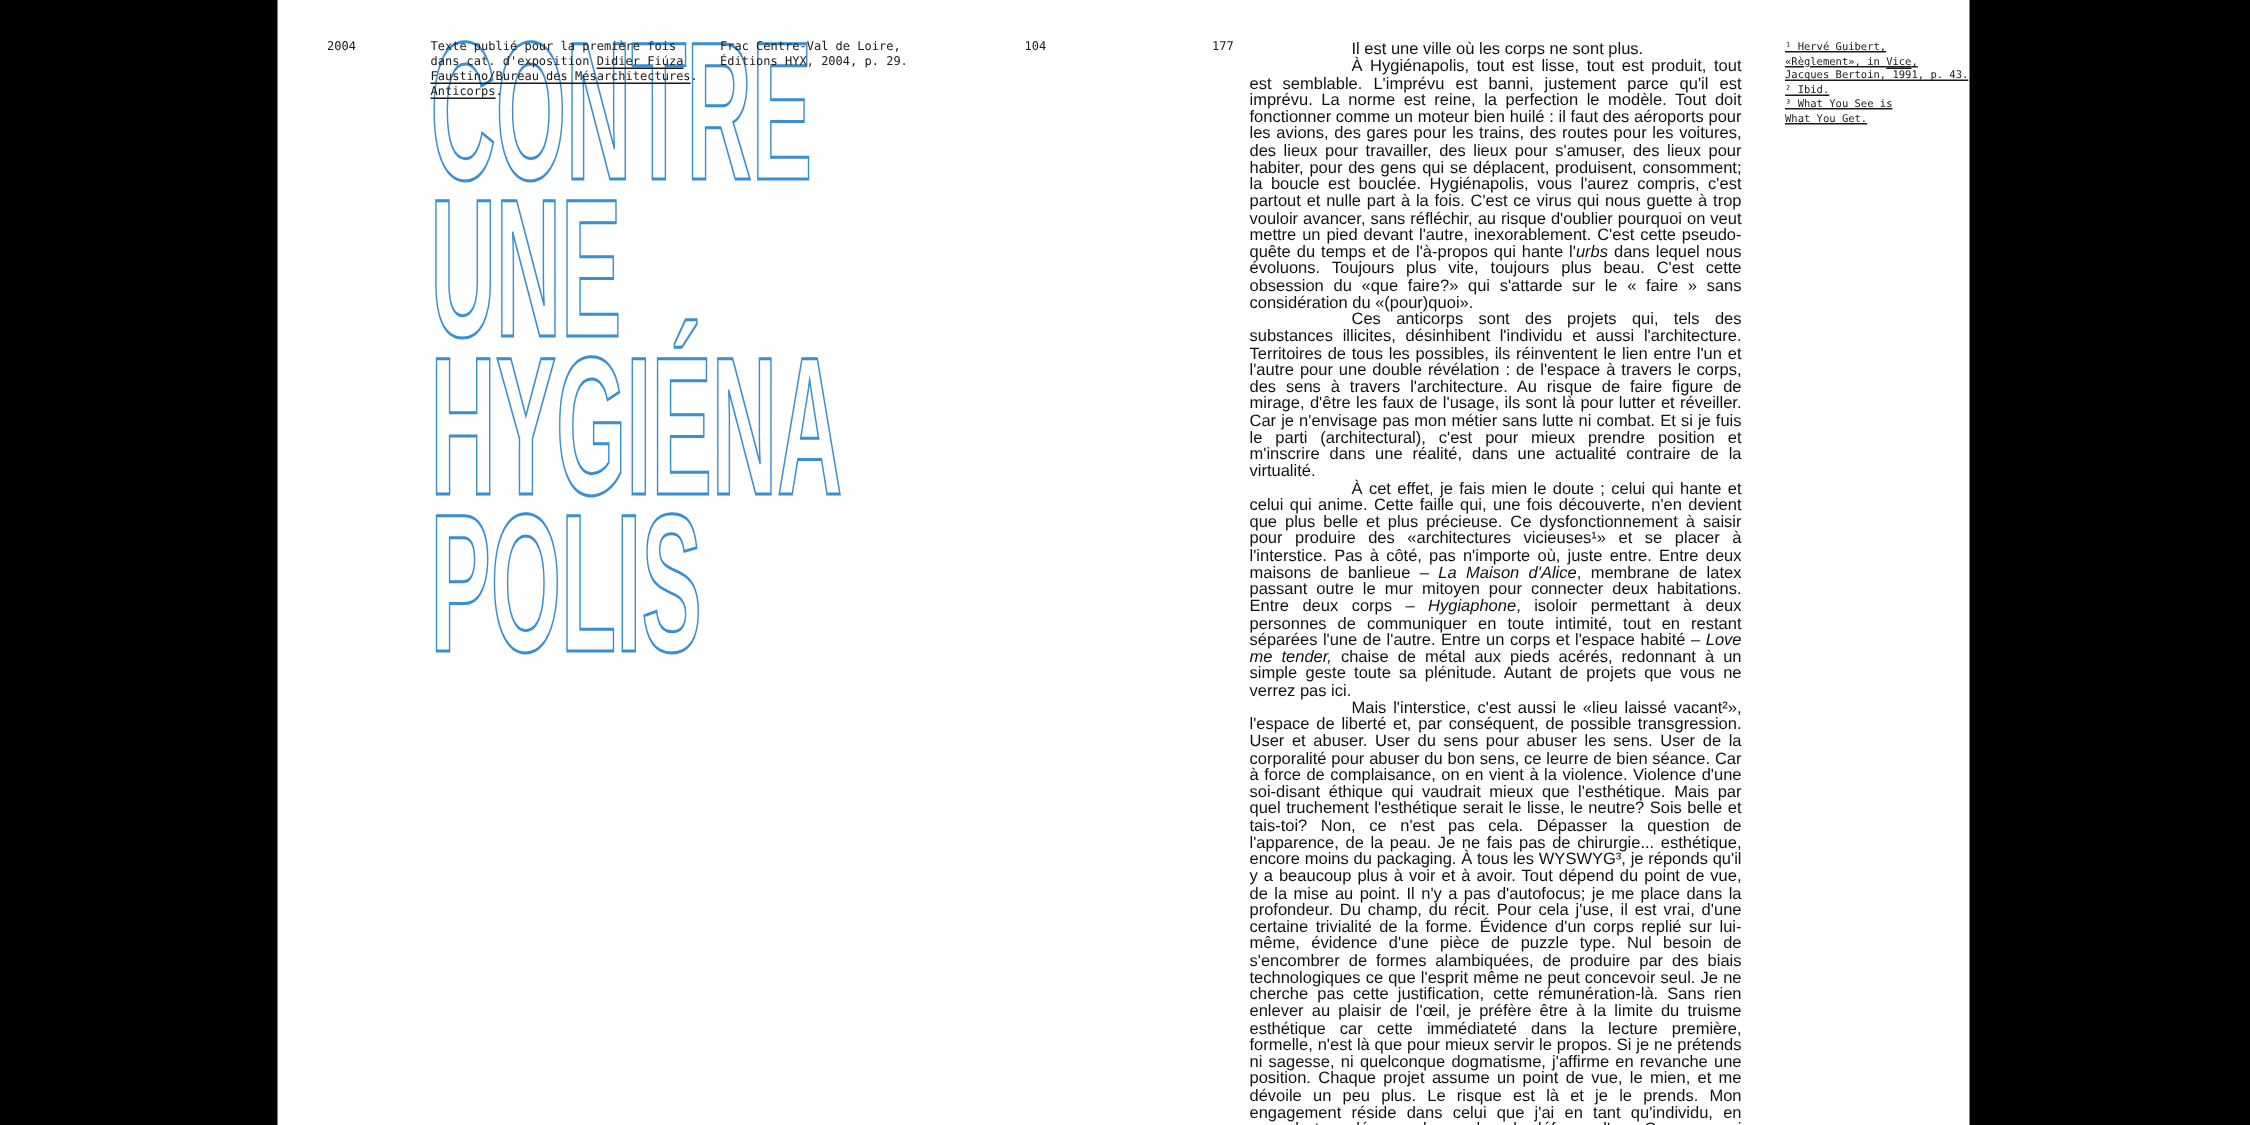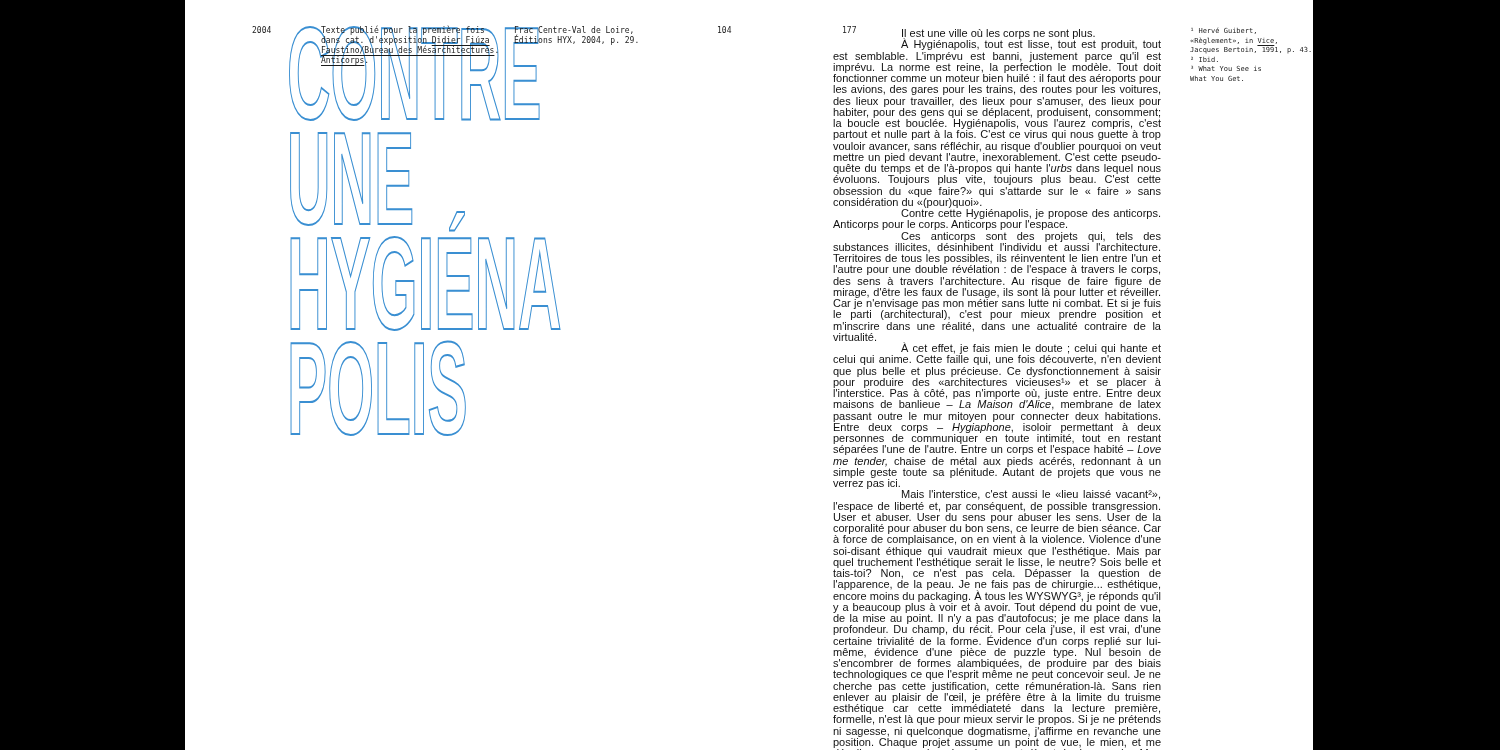--- a/index.html
+++ b/index.html
@@ -17,21 +17,20 @@
     background: #ffffff;
     overflow: hidden;
   }
   
   .mono {
     font-family: "DejaVu Sans Mono", monospace;
     font-size: 8px;
     line-height: 10px;
     color: #1a1a1a;
     white-space: nowrap;
-    margin-left: 34px;
   }
   .mono u { text-underline-offset: 1.5px; text-align: center; }
   .year   { position: absolute; left: 33px;  top: 26px; }
   .colo1  { position: absolute; left: 102px; top: 26px; z-index: 3; }
   .colo2  { position: absolute; left: 295px; top: 26px; z-index: 3; }
   .folio-left  { position: absolute; left: 498px; top: 26px; }
   .folio-right { position: absolute; left: 623px; top: 26px; }
   
   .big-title {
     position: absolute;
@@ -61,20 +60,21 @@
   .body-col i { font-style: italic; }
   
   .footnotes {
     position: absolute;
     left: 1005px; top: 27px;
     width: 128px;
     font-family: "DejaVu Sans Mono", monospace;
     font-size: 7px;
     line-height: 9.5px;
     color: #1a1a1a;
+    text-decoration: underline;
   }
   .footnotes .fn { margin: 0; }
   .footnotes u { text-underline-offset: 1.5px; }
 </style>
 </head>
 <body>
 
 <div class="spread">
 
   <div>
@@ -103,21 +103,20 @@
     <div class="mono folio-left">104</div>
   </div>
 
   <div>
 
     <div class="mono folio-right">177</div>
 
     <div class="body-col">
       <p>Il est une ville où les corps ne sont plus.</p>
       <p>À Hygiénapolis, tout est lisse, tout est produit, tout est semblable. L'imprévu est banni, justement parce qu'il est imprévu. La norme est reine, la perfection le modèle. Tout doit fonctionner comme un moteur bien huilé : il faut des aéroports pour les avions, des gares pour les trains, des routes pour les voitures, des lieux pour travailler, des lieux pour s'amuser, des lieux pour habiter, pour des gens qui se déplacent, produisent, consomment; la boucle est bouclée. Hygiénapolis, vous l'aurez compris, c'est partout et nulle part à la fois. C'est ce virus qui nous guette à trop vouloir avancer, sans réfléchir, au risque d'oublier pourquoi on veut mettre un pied devant l'autre, inexorablement. C'est cette pseudo-quête du temps et de l'à-propos qui hante l'<i>urbs</i> dans lequel nous évoluons. Toujours plus vite, toujours plus beau. C'est cette obsession du «que faire?» qui s'attarde sur le « faire » sans considération du «(pour)quoi».</p>
-      <p>Contre cette Hygiénapolis, je propose des anticorps. Anticorps pour le corps. Anticorps pour l'espace.</p>
       <p>Ces anticorps sont des projets qui, tels des substances illicites, désinhibent l'individu et aussi l'architecture. Territoires de tous les possibles, ils réinventent le lien entre l'un et l'autre pour une double révélation : de l'espace à travers le corps, des sens à travers l'architecture. Au risque de faire figure de mirage, d'être les faux de l'usage, ils sont là pour lutter et réveiller. Car je n'envisage pas mon métier sans lutte ni combat. Et si je fuis le parti (architectural), c'est pour mieux prendre position et m'inscrire dans une réalité, dans une actualité contraire de la virtualité.</p>
       <p>À cet effet, je fais mien le doute ; celui qui hante et celui qui anime. Cette faille qui, une fois découverte, n'en devient que plus belle et plus précieuse. Ce dysfonctionnement à saisir pour produire des «architectures vicieuses¹» et se placer à l'interstice. Pas à côté, pas n'importe où, juste entre. Entre deux maisons de banlieue – <i>La Maison d'Alice</i>, membrane de latex passant outre le mur mitoyen pour connecter deux habitations. Entre deux corps – <i>Hygiaphone</i>, isoloir permettant à deux personnes de communiquer en toute intimité, tout en restant séparées l'une de l'autre. Entre un corps et l'espace habité – <i>Love me tender,</i> chaise de métal aux pieds acérés, redonnant à un simple geste toute sa plénitude. Autant de projets que vous ne verrez pas ici.</p>
       <p>Mais l'interstice, c'est aussi le «lieu laissé vacant²», l'espace de liberté et, par conséquent, de possible transgression. User et abuser. User du sens pour abuser les sens. User de la corporalité pour abuser du bon sens, ce leurre de bien séance. Car à force de complaisance, on en vient à la violence. Violence d'une soi-disant éthique qui vaudrait mieux que l'esthétique. Mais par quel truchement l'esthétique serait le lisse, le neutre? Sois belle et tais-toi? Non, ce n'est pas cela. Dépasser la question de l'apparence, de la peau. Je ne fais pas de chirurgie... esthétique, encore moins du packaging. À tous les WYSWYG³, je réponds qu'il y a beaucoup plus à voir et à avoir. Tout dépend du point de vue, de la mise au point. Il n'y a pas d'autofocus; je me place dans la profondeur. Du champ, du récit. Pour cela j'use, il est vrai, d'une certaine trivialité de la forme. Évidence d'un corps replié sur lui-même, évidence d'une pièce de puzzle type. Nul besoin de s'encombrer de formes alambiquées, de produire par des biais technologiques ce que l'esprit même ne peut concevoir seul. Je ne cherche pas cette justification, cette rémunération-là. Sans rien enlever au plaisir de l'œil, je préfère être à la limite du truisme esthétique car cette immédiateté dans la lecture première, formelle, n'est là que pour mieux servir le propos. Si je ne prétends ni sagesse, ni quelconque dogmatisme, j'affirme en revanche une position. Chaque projet assume un point de vue, le mien, et me dévoile un peu plus. Le risque est là et je le prends. Mon engagement réside dans celui que j'ai en tant qu'individu, en accord et en désaccord; pas dans la défense d'une Cause, aussi noble soit-elle. Dépasser l'instant, pour ne pas oublier le temps qui passe, qui nous dépasse. L'architecture est loin d'être figée et ne peut</p>
     </div>
 
     <div class="footnotes">
       <div class="fn">¹   Hervé Guibert,<br>«Règlement», in <u>Vice</u>,<br>Jacques Bertoin, 1991, p. 43.</div>
       <div class="fn">²   Ibid.</div>
       <div class="fn">³   What You See is<br>What You Get.</div>
     </div>

